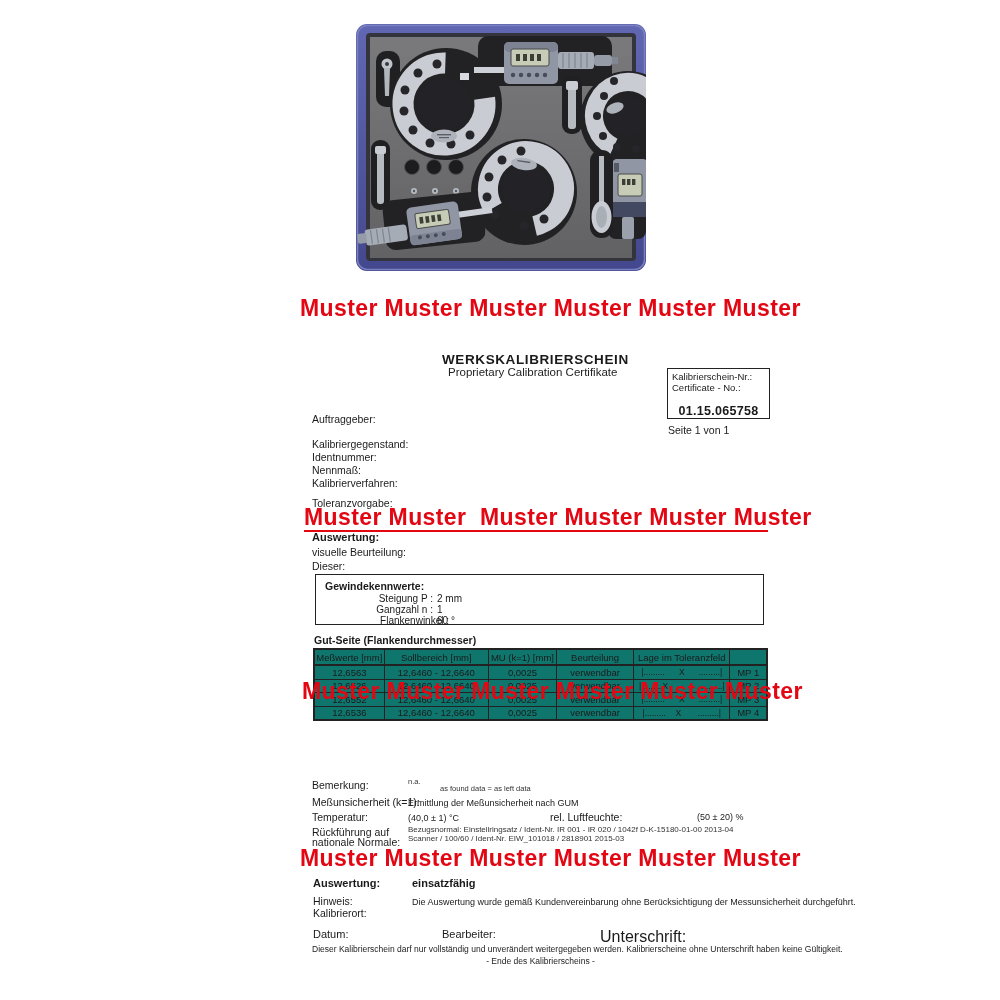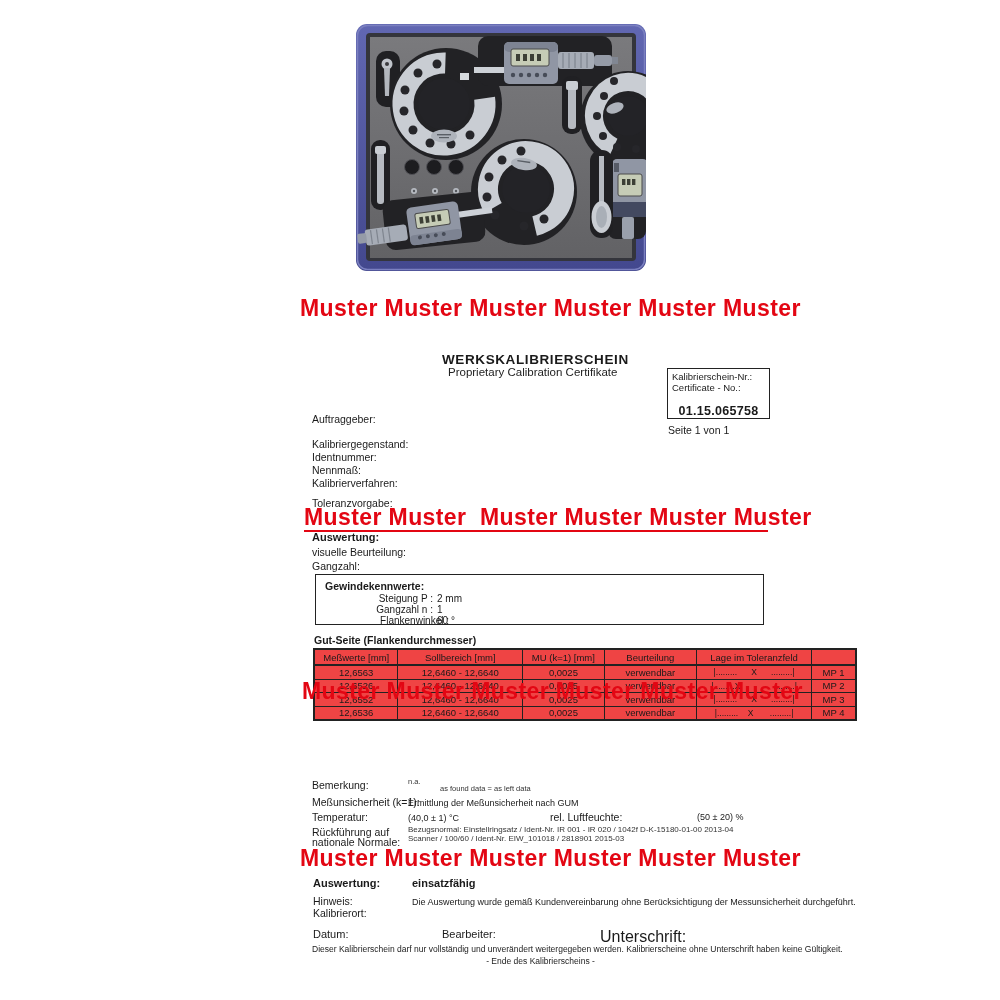--- a/index.html
+++ b/index.html
@@ -18,21 +18,21 @@
   .xxs{font-size:8px;line-height:1.25;color:#333;}
   .certbox{position:absolute;left:667px;top:368px;width:103px;height:51px;border:1.5px solid #222;
            padding:3px 4px;box-sizing:border-box;background:#fff;}
   .certbox .cl{font-size:9.5px;line-height:1.15;}
   .certbox .cn{font-size:12.5px;font-weight:bold;text-align:center;margin-top:10px;letter-spacing:.3px;}
   .gwbox{position:absolute;left:315px;top:574px;width:449px;height:51px;border:1.2px solid #222;
          box-sizing:border-box;background:#fff;}
   .gwtitle{position:absolute;left:9px;top:5px;font-size:10.5px;font-weight:bold;}
   .gwlbl{position:absolute;width:112px;text-align:right;font-size:10px;}
   .gwval{position:absolute;left:121px;font-size:10px;}
-  table.meas{border-collapse:collapse;table-layout:fixed;width:544px;background:#ef4444;
+  table.meas{border-collapse:collapse;table-layout:fixed;width:455px;background:#0f766e;
              border:2px solid #222;}
   table.meas th{font-weight:normal;font-size:9.5px;border:1px solid #222;border-bottom:2px solid #222;
                 height:14px;padding:0;}
   table.meas td{font-size:9.5px;text-align:center;border:1px solid #222;height:12.5px;padding:0;line-height:1;}
   table.meas td.lage{font-size:8.5px;white-space:pre;}
   .footer-sm{font-size:8.5px;color:#222;}
 </style>
 </head>
 <body>
 
@@ -234,21 +234,21 @@
   <div class="abs lbl" style="left:312px;top:452px;">Identnummer:</div>
   <div class="abs lbl" style="left:312px;top:465px;">Nennmaß:</div>
   <div class="abs lbl" style="left:312px;top:478px;">Kalibrierverfahren:</div>
   <div class="abs lbl" style="left:312px;top:498px;">Toleranzvorgabe:</div>
 
   <div class="wm" style="left:304px;top:506px;">Muster Muster  Muster Muster Muster Muster</div>
   <div class="redline" style="left:304px;top:530px;width:464px;"></div>
 
   <div class="abs lbl-b" style="left:312px;top:532px;">Auswertung:</div>
   <div class="abs lbl" style="left:312px;top:547px;">visuelle Beurteilung:</div>
-  <div class="abs lbl" style="left:312px;top:561px;">Gangzahl:</div>
+  <div class="abs lbl" style="left:312px;top:561px;">Dieser:</div>
 
   <div class="gwbox">
     <div class="gwtitle">Gewindekennwerte:</div>
     <div class="gwlbl" style="left:5px;top:18px;">Steigung P :</div>
     <div class="gwval" style="top:18px;">2 mm</div>
     <div class="gwlbl" style="left:5px;top:29px;">Gangzahl n :</div>
     <div class="gwval" style="top:29px;">1</div>
     <div class="gwlbl" style="left:21px;top:40px;">Flankenwinkel :</div>
     <div class="gwval" style="top:40px;">60 °</div>
   </div>

